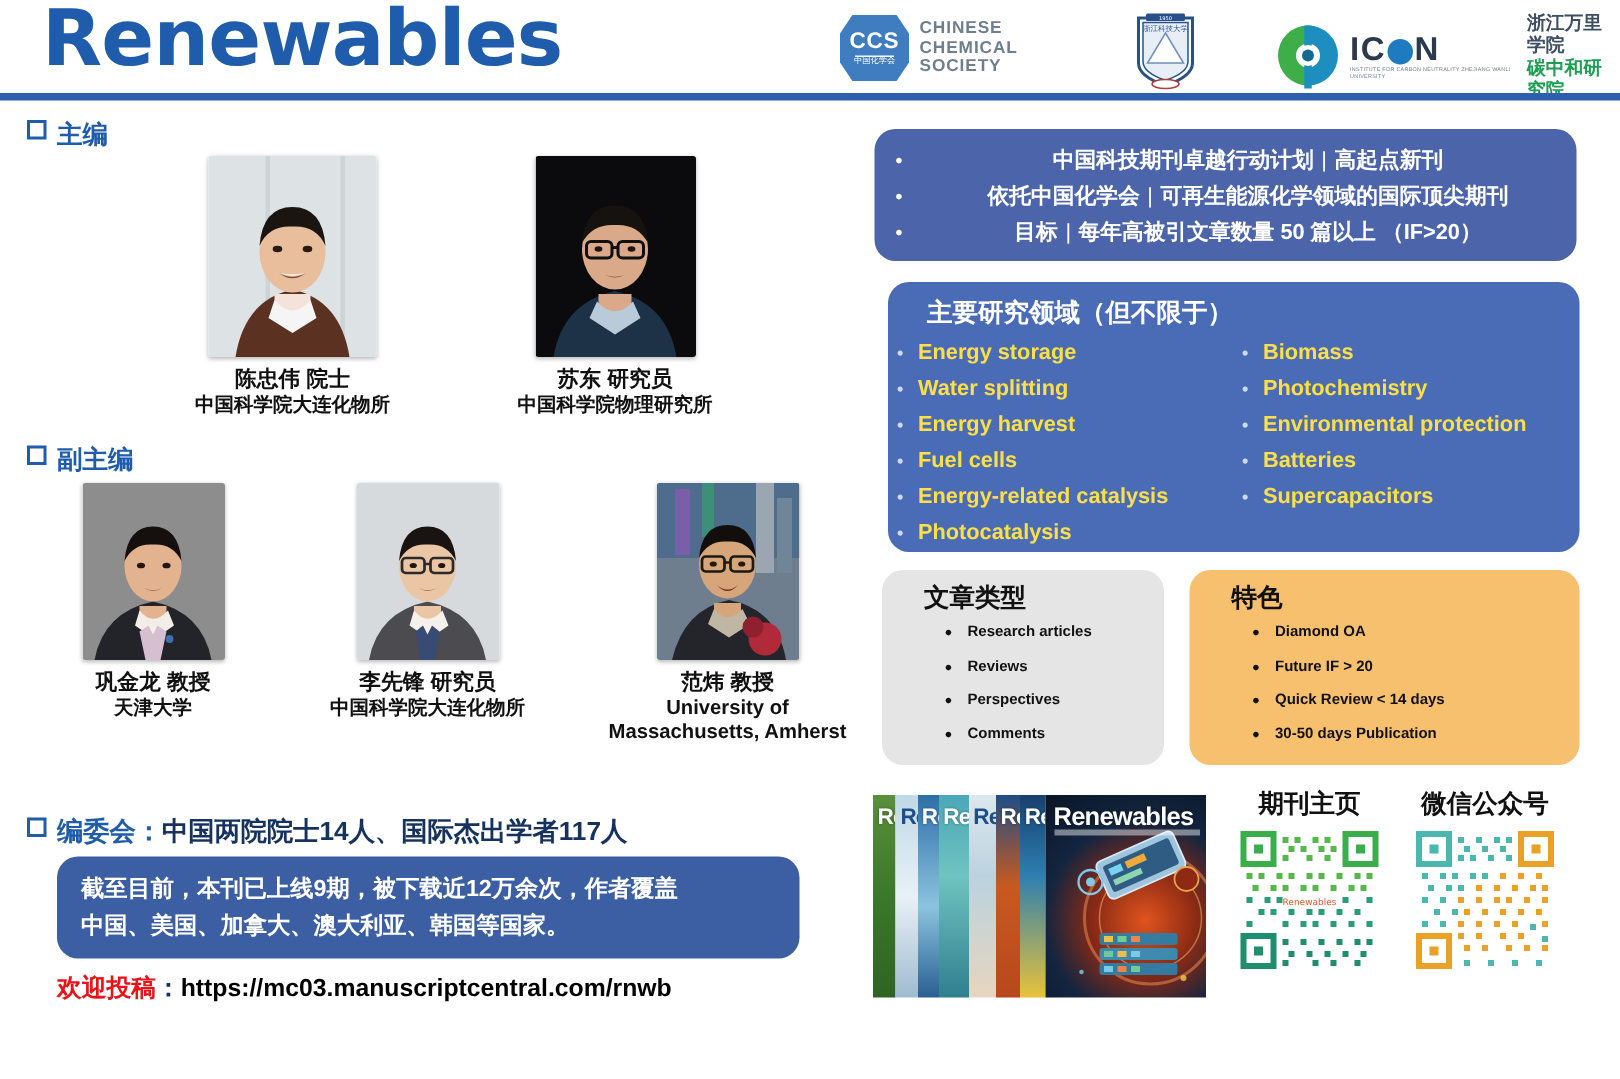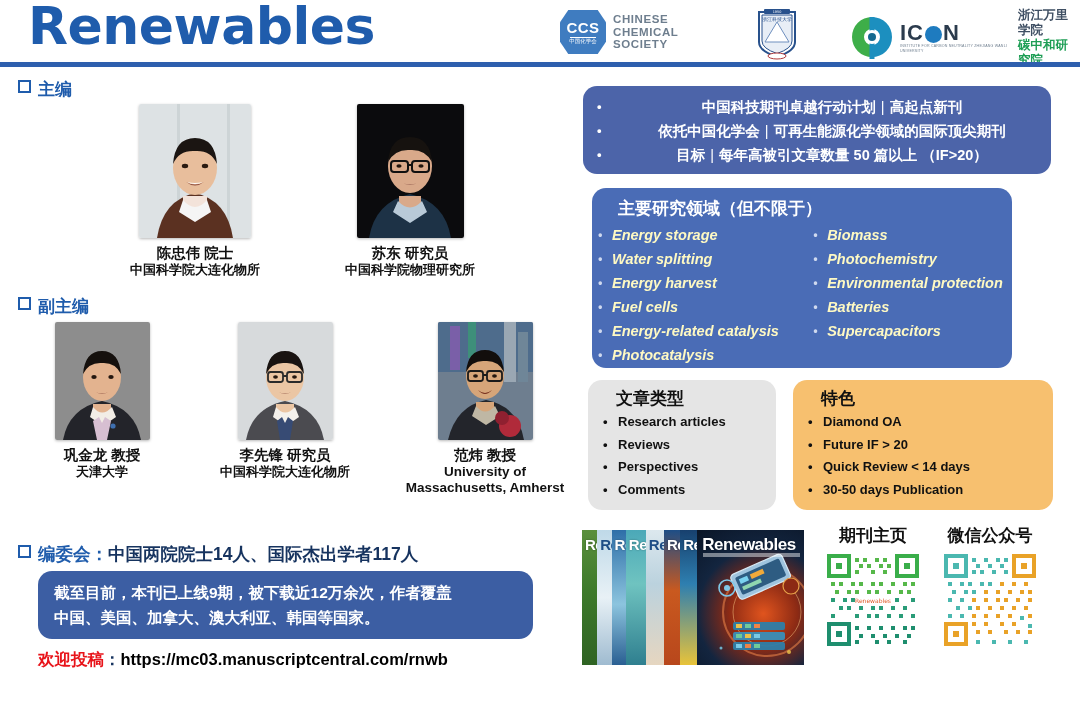--- a/index.html
+++ b/index.html
@@ -112,54 +112,54 @@
   .panel-top li{
     color:#fff;font-size:14.5px;font-weight:bold;line-height:24px;
     padding-left:30px;position:relative;white-space:nowrap;
   }
   .panel-top li:before{
     content:"•";position:absolute;left:14px;top:0;color:#fff;font-size:13px;
   }
   .panel-top li .sep{font-weight:normal;padding:0 1px;}
 
   .panel-areas{
-    position:absolute;left:12px;top:118px;width:420px;height:180px;
+    position:absolute;left:12px;top:118px;width:461px;height:180px;
     background:#4A6CB6;border-radius:14px;box-sizing:border-box;
     padding:8px 0 0 0;
   }
   .areas-title{
     color:#fff;font-size:17px;font-weight:bold;padding-left:26px;line-height:26px;
   }
   .areas-cols{display:flex;margin-top:1px;}
   .areas-cols ul{margin:0;padding:0;list-style:none;}
   .areas-cols li{
-    color:#fef9c3;font-size:14.5px;font-weight:bold;line-height:24px;
-    padding-left:20px;position:relative;white-space:nowrap;font-style:italic;
+    color:#fde047;font-size:14.5px;font-weight:bold;line-height:24px;
+    padding-left:20px;position:relative;white-space:nowrap;
   }
   .areas-cols li:before{
     content:"•";position:absolute;left:6px;top:0;color:#cfd9ef;font-size:12px;
   }
   .col-a{width:230px;padding-left:12px;}
   .col-b{width:219px;}
 
   .panel-types{
     position:absolute;left:8px;top:310px;width:188px;height:130px;
     background:#e5e5e5;border-radius:14px;box-sizing:border-box;padding:6px 0 0 0;
   }
   .panel-feat{
     position:absolute;left:213px;top:310px;width:260px;height:130px;
     background:#F7C06F;border-radius:14px;box-sizing:border-box;padding:6px 0 0 0;
   }
   .sub-title{
     font-size:17px;font-weight:bold;color:#111;padding-left:28px;line-height:25px;
   }
   .panel-types ul,.panel-feat ul{margin:0;padding:0;list-style:none;}
   .panel-types li,.panel-feat li{
-    font-size:13px;font-weight:bold;color:#111;line-height:22.5px;
-    padding-left:30px;position:relative;white-space:nowrap;
+    font-size:10px;font-weight:bold;color:#111;line-height:22.5px;
+    padding-left:30px;position:relative;white-space:nowrap;margin-left:27px;
   }
   .panel-types li:before,.panel-feat li:before{
     content:"•";position:absolute;left:15px;top:0;font-size:13px;color:#111;
   }
 
   
   .covers{position:absolute;left:2px;top:460px;width:222px;height:135px;display:flex;}
   .cover{height:135px;position:relative;overflow:hidden;}
   .cover .re{
     position:absolute;left:3px;top:6px;color:#fff;font-weight:bold;

